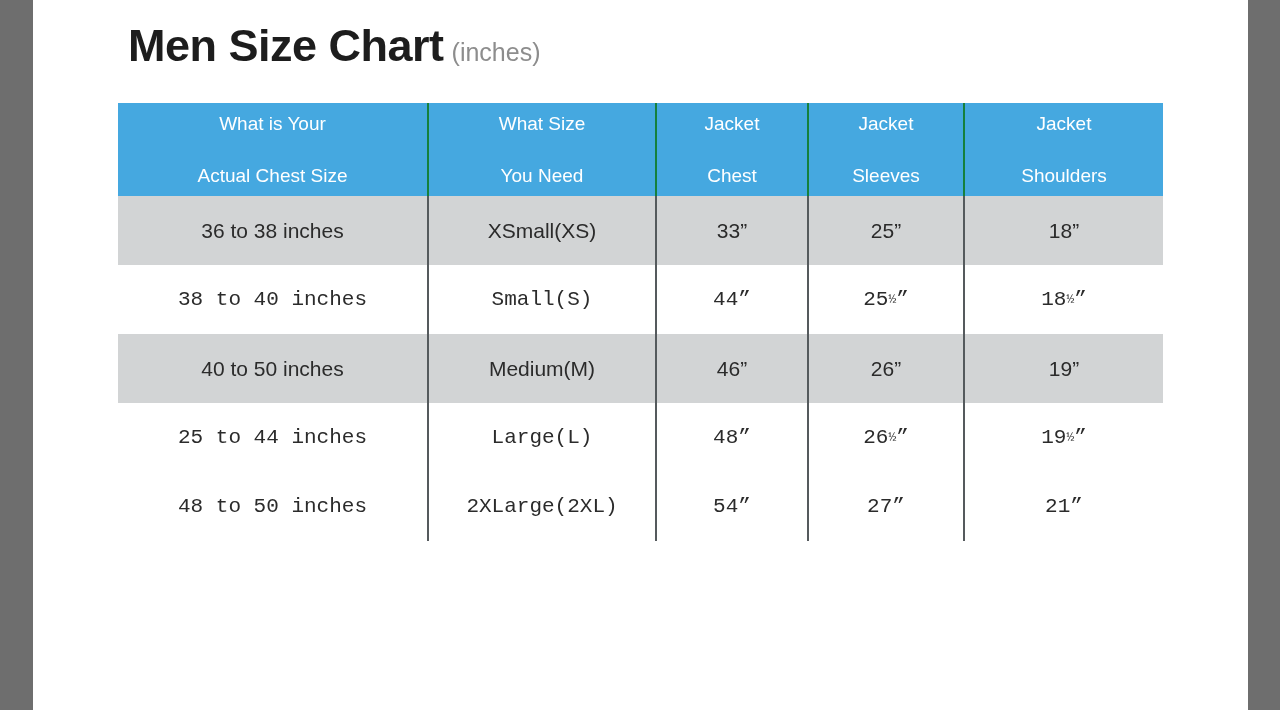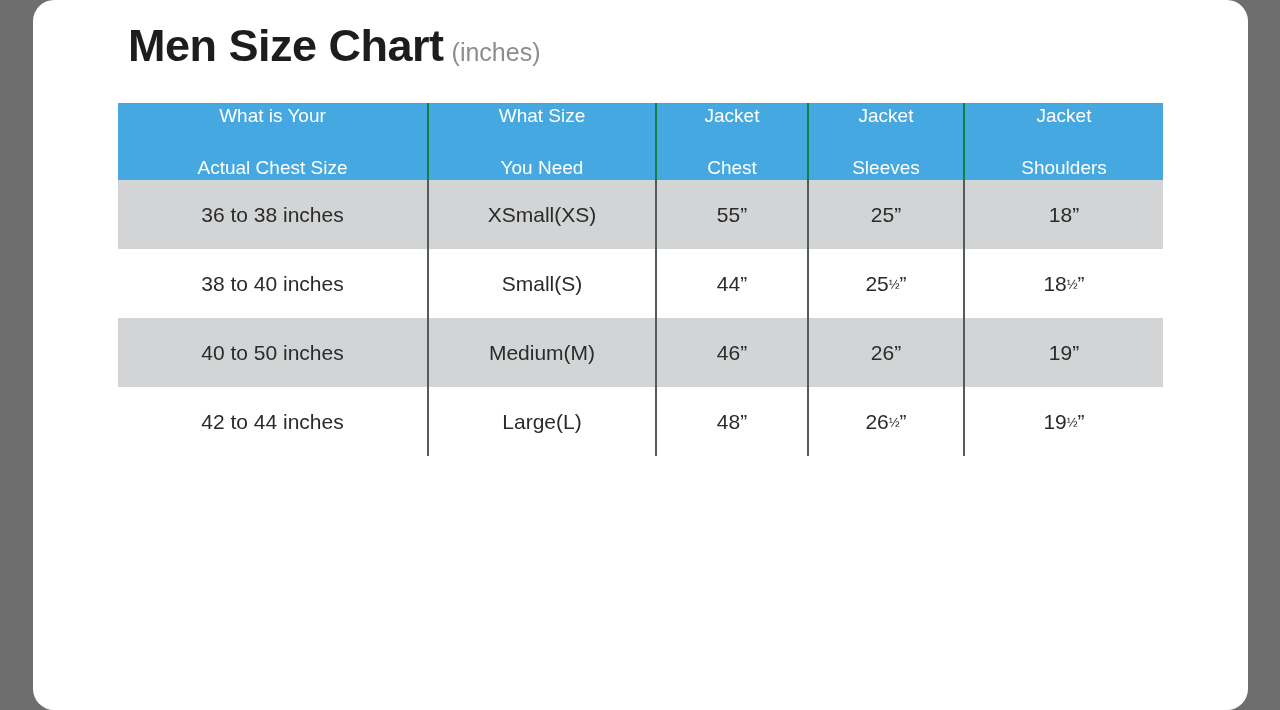--- a/index.html
+++ b/index.html
@@ -31,21 +31,20 @@
     position: absolute;
     left: 1248px; top: 0;
     width: 32px; height: 710px;
     background: #6e6e6e;
   }
   .page {
     position: absolute;
     left: 33px; top: 0;
     width: 1215px; height: 710px;
     background: #ffffff;
-    border-radius: 21px;
   }
 
   
   .title-row {
     position: absolute;
     left: 95px;
     top: 20px;
     white-space: nowrap;
   }
   .title-main {
@@ -63,21 +62,21 @@
   
   .chart {
     position: absolute;
     left: 85px;
     top: 103px;
     width: 1045px;
     border-collapse: collapse;
     table-layout: fixed;
   }
   .chart th, .chart td {
-    padding: 0;
+    padding: 8px;
     text-align: center;
     vertical-align: middle;
   }
 
   
   .chart thead th {
     background: #45a8e0;
     color: #ffffff;
     font-size: 19px;
     font-weight: normal;
@@ -86,21 +85,21 @@
     border-left: 2px solid #15803d;
     border-right: 0;
   }
   .chart thead th:first-child { border-left: 0; }
   .hdr-l1 { display: block; }
   .hdr-l2 { display: block; margin-top: 27px; }
 
   
   .chart tbody tr { height: 69px; }
   .chart tbody tr.row-shade td { background: #d2d4d5; }
-  .chart tbody tr.row-plain td { background: #ffffff; }
+  .chart tbody tr.row-plain td { background: #ffffff; font-family: Liberation Mono, monospace; }
   .chart tbody td {
     font-size: 21px;
     color: #2b2b2b;
     border-left: 2px solid #555a5d;
   }
   .chart tbody td:first-child { border-left: 0; }
 
   
   .frac {
     font-size: 0.62em;
@@ -158,21 +157,21 @@
             <span class="hdr-l1">Jacket</span>
             <span class="hdr-l2">Shoulders</span>
           </th>
         </tr>
       </thead>
       <tbody>
 
         <tr class="row-shade">
           <td>36 to 38 inches</td>
           <td>XSmall(XS)</td>
-          <td>55”</td>
+          <td>33”</td>
           <td><span>25</span><span class="frac"></span><span>”</span></td>
           <td><span>18</span><span class="frac"></span><span>”</span></td>
         </tr>
 
         <tr class="row-plain">
           <td>38 to 40 inches</td>
           <td>Small(S)</td>
           <td>44”</td>
           <td><span>25</span><span class="frac">½</span><span>”</span></td>
           <td><span>18</span><span class="frac">½</span><span>”</span></td>
@@ -180,27 +179,34 @@
 
         <tr class="row-shade">
           <td>40 to 50 inches</td>
           <td>Medium(M)</td>
           <td>46”</td>
           <td><span>26</span><span class="frac"></span><span>”</span></td>
           <td><span>19</span><span class="frac"></span><span>”</span></td>
         </tr>
 
         <tr class="row-plain">
-          <td>42 to 44 inches</td>
+          <td>25 to 44 inches</td>
           <td>Large(L)</td>
           <td>48”</td>
           <td><span>26</span><span class="frac">½</span><span>”</span></td>
           <td><span>19</span><span class="frac">½</span><span>”</span></td>
         </tr>
 
 
+        <tr class="row-plain">
+          <td>48 to 50 inches</td>
+          <td>2XLarge(2XL)</td>
+          <td>54”</td>
+          <td><span>27</span><span class="frac"></span><span>”</span></td>
+          <td><span>21</span><span class="frac"></span><span>”</span></td>
+        </tr>
 
 
       </tbody>
     </table>
 
   </div>
 </div>
 
 </body></html>

